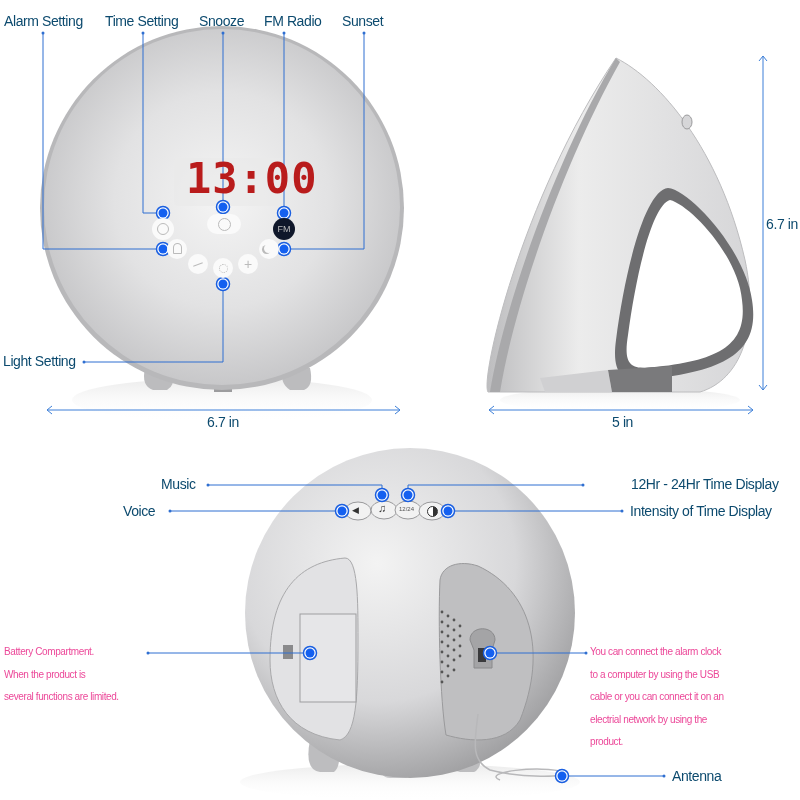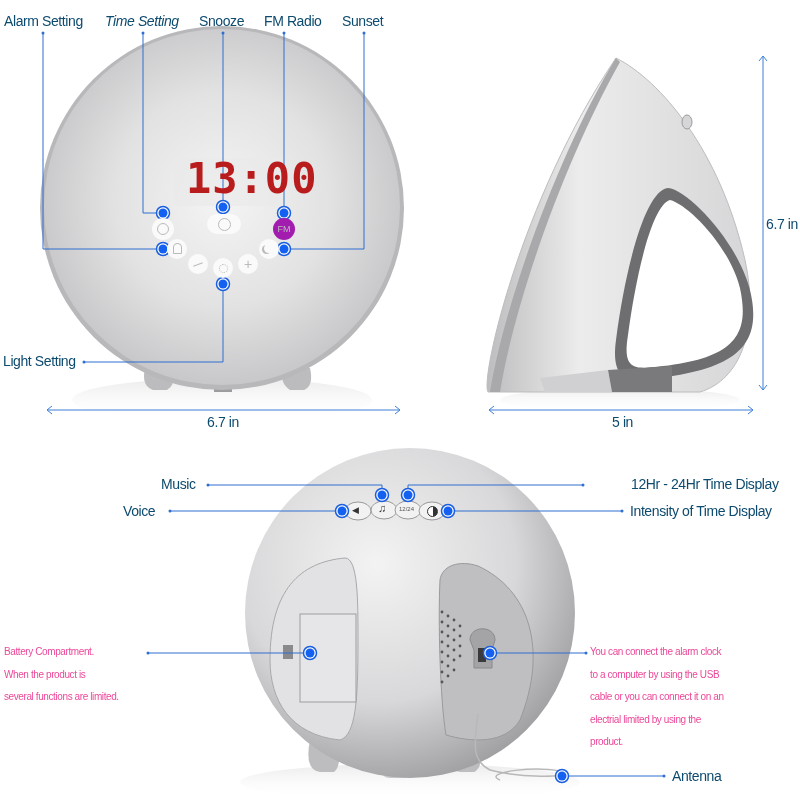--- a/index.html
+++ b/index.html
@@ -237,21 +237,21 @@
 </svg>
 
 <div style="position:absolute; left:186px; top:154px; width:96px; height:50px; font-family:'DejaVu Sans Mono', monospace; font-size:42px; font-weight:bold; color:#b91c1c; letter-spacing:1px; line-height:50px;">13:00</div>
 
 <div style="position:absolute; left:152px; top:218px; width:22px; height:22px; border-radius:50%; background:#fafafa;">
   <span style="position:absolute; left:5px; top:5px; width:10px; height:10px; border:1px solid #bbb; border-radius:50%;"></span>
 </div>
 <div style="position:absolute; left:207px; top:214px; width:34px; height:20px; border-radius:10px; background:#fafafa;">
   <span style="position:absolute; left:11px; top:4px; width:11px; height:11px; border:1px solid #bbb; border-radius:50%;"></span>
 </div>
-<div style="position:absolute; left:273px; top:218px; width:22px; height:22px; border-radius:50%; background:#a21caf; font-size:9px; color:#bbb; text-align:center; line-height:22px;">
+<div style="position:absolute; left:273px; top:218px; width:22px; height:22px; border-radius:50%; background:#0f172a; font-size:9px; color:#bbb; text-align:center; line-height:22px;">
   <span>FM</span>
 </div>
 <div style="position:absolute; left:167px; top:239px; width:20px; height:20px; border-radius:50%; background:#fafafa;">
   <span style="position:absolute; left:6px; top:4px; width:7px; height:9px; border:1px solid #bbb; border-radius:5px 5px 1px 1px;"></span>
 </div>
 <div style="position:absolute; left:188px; top:254px; width:20px; height:20px; border-radius:50%; background:#fafafa;">
   <span style="position:absolute; left:5px; top:10px; width:10px; height:1px; background:#bbb; transform:rotate(-20deg);"></span>
 </div>
 <div style="position:absolute; left:213px; top:258px; width:20px; height:20px; border-radius:50%; background:#fafafa;">
   <span style="position:absolute; left:6px; top:6px; width:7px; height:7px; border:1px dotted #bbb; border-radius:50%;"></span>
@@ -262,21 +262,21 @@
 <div style="position:absolute; left:259px; top:239px; width:20px; height:20px; border-radius:50%; background:#fafafa;">
   <span style="position:absolute; left:5px; top:5px; width:9px; height:9px; border-radius:50%; box-shadow:-2px 1px 0 0 #bbb;"></span>
 </div>
 
 <span style="position:absolute; left:352px; top:505px; font-size:9px; color:#333;">◀</span>
 <span style="position:absolute; left:378px; top:502px; font-size:11px; color:#333;">♫</span>
 <span style="position:absolute; left:399px; top:506px; font-size:6px; color:#555;">12/24</span>
 <span style="position:absolute; left:427px; top:506px; width:9px; height:9px; border-radius:50%; border:1px solid #333; background:linear-gradient(90deg,#fff 50%,#333 50%);"></span>
 
 <div class="lbl" style="left:4px; top:14px;">Alarm Setting</div>
-<div class="lbl" style="left:105px; top:14px;font-style:italic;">Time Setting</div>
+<div class="lbl" style="left:105px; top:14px;">Time Setting</div>
 <div class="lbl" style="left:199px; top:14px;">Snooze</div>
 <div class="lbl" style="left:264px; top:14px;">FM Radio</div>
 <div class="lbl" style="left:342px; top:14px;">Sunset</div>
 <div class="lbl" style="left:3px; top:354px;">Light Setting</div>
 
 <div class="lbl dim-text" style="left:207px; top:415px;">6.7 in</div>
 <div class="lbl dim-text" style="left:612px; top:415px;">5 in</div>
 <div class="lbl dim-text" style="left:766px; top:217px;">6.7 in</div>
 
 <div class="lbl" style="left:161px; top:477px;">Music</div>
@@ -288,15 +288,15 @@
 <div class="para" style="left:4px; top:641px; width:200px;">
   <div>Battery Compartment.</div>
   <div>When the product is</div>
   <div>several functions are limited.</div>
 </div>
 
 <div class="para" style="left:590px; top:641px; width:210px;">
   <div>You can connect the alarm clock</div>
   <div>to a computer by using the USB</div>
   <div>cable or you can connect it on an</div>
-  <div>electrial limited by using the</div>
+  <div>electrial network by using the</div>
   <div>product.</div>
 </div>
 
 </body></html>

